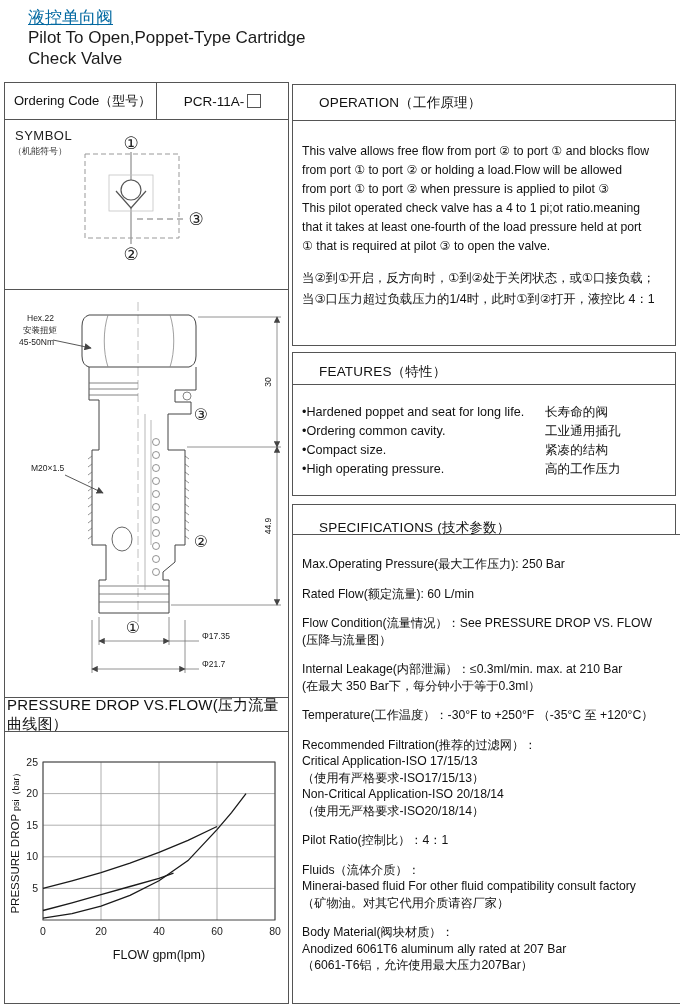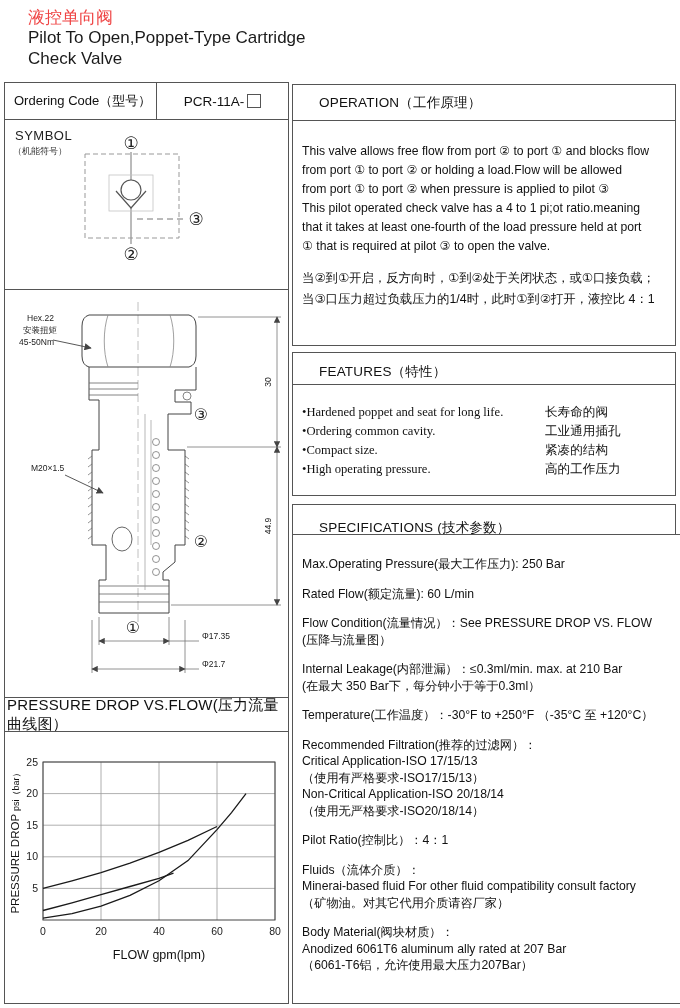--- a/index.html
+++ b/index.html
@@ -1,40 +1,40 @@
 <!DOCTYPE html>
 <html><head>
 <meta charset="utf-8">
 <style>
   html,body{margin:0;padding:0;background:#fff;}
   .page{position:relative;width:680px;height:1008px;background:#fff;color:#111;
         font-family:"Liberation Sans","DejaVu Sans",sans-serif;overflow:hidden;}
   .box{position:absolute;border:1px solid #555;background:#fff;box-sizing:border-box;}
   
   .header{position:absolute;left:28px;top:8px;line-height:1.2;}
-  .t-zh{font-size:17px;color:#ef4444;}
+  .t-zh{font-size:17px;color:#0369a1;text-decoration:underline;}
   .t-en{font-size:17px;color:#1a1a1a;}
   
   #ordering-row{left:4px;top:82px;width:285px;height:38px;display:flex;align-items:stretch;}
   .ord-label{width:152px;border-right:1px solid #555;display:flex;align-items:center;
              padding-left:9px;font-size:13px;box-sizing:border-box;}
   .ord-value{flex:1;display:flex;align-items:center;justify-content:center;font-size:13.5px;}
   .blank-box{display:inline-block;width:12px;height:12px;border:1px solid #555;margin-left:3px;vertical-align:-1px;}
   
   #symbol-box{left:4px;top:119px;width:285px;height:208px;}
   #drawing-box{left:4px;top:289px;width:285px;height:409px;}
   #chart-title-box{left:4px;top:697px;width:285px;height:35px;display:flex;align-items:center;
                    padding-left:2px;font-size:15px;letter-spacing:.2px;}
   #chart-box{left:4px;top:731px;width:285px;height:273px;}
   
   .section-h{display:flex;align-items:center;padding-left:26px;font-size:13.5px;letter-spacing:.2px;}
   #op-header{left:292px;top:84px;width:384px;height:37px;}
   #op-body{left:292px;top:120px;width:384px;height:226px;padding:21px 4px 0 9px;}
   #feat-header{left:292px;top:352px;width:384px;height:39px;}
-  #feat-body{left:292px;top:384px;width:384px;height:112px;padding:18px 4px 0 9px;font-family:Liberation Serif, serif;}
+  #feat-body{left:292px;top:384px;width:384px;height:112px;padding:18px 4px 0 9px;}
   #specs-header{left:292px;top:504px;width:384px;height:48px;}
   #specs-body{left:292px;top:534px;width:464px;height:470px;padding:21px 2px 0 9px;}
   .op-line{font-size:12.2px;line-height:19px;white-space:nowrap;}
   .op-line.zh{font-size:12.4px;line-height:21px;}
   #op-gap{height:12px;}
   .feat-row{display:flex;font-size:12.6px;line-height:19px;}
   .feat-en{flex:0 0 243px;white-space:nowrap;}
   .feat-zh{white-space:nowrap;}
   .spec-block{margin-bottom:13px;}
   .spec-line{font-size:12.2px;line-height:16.5px;white-space:nowrap;}

